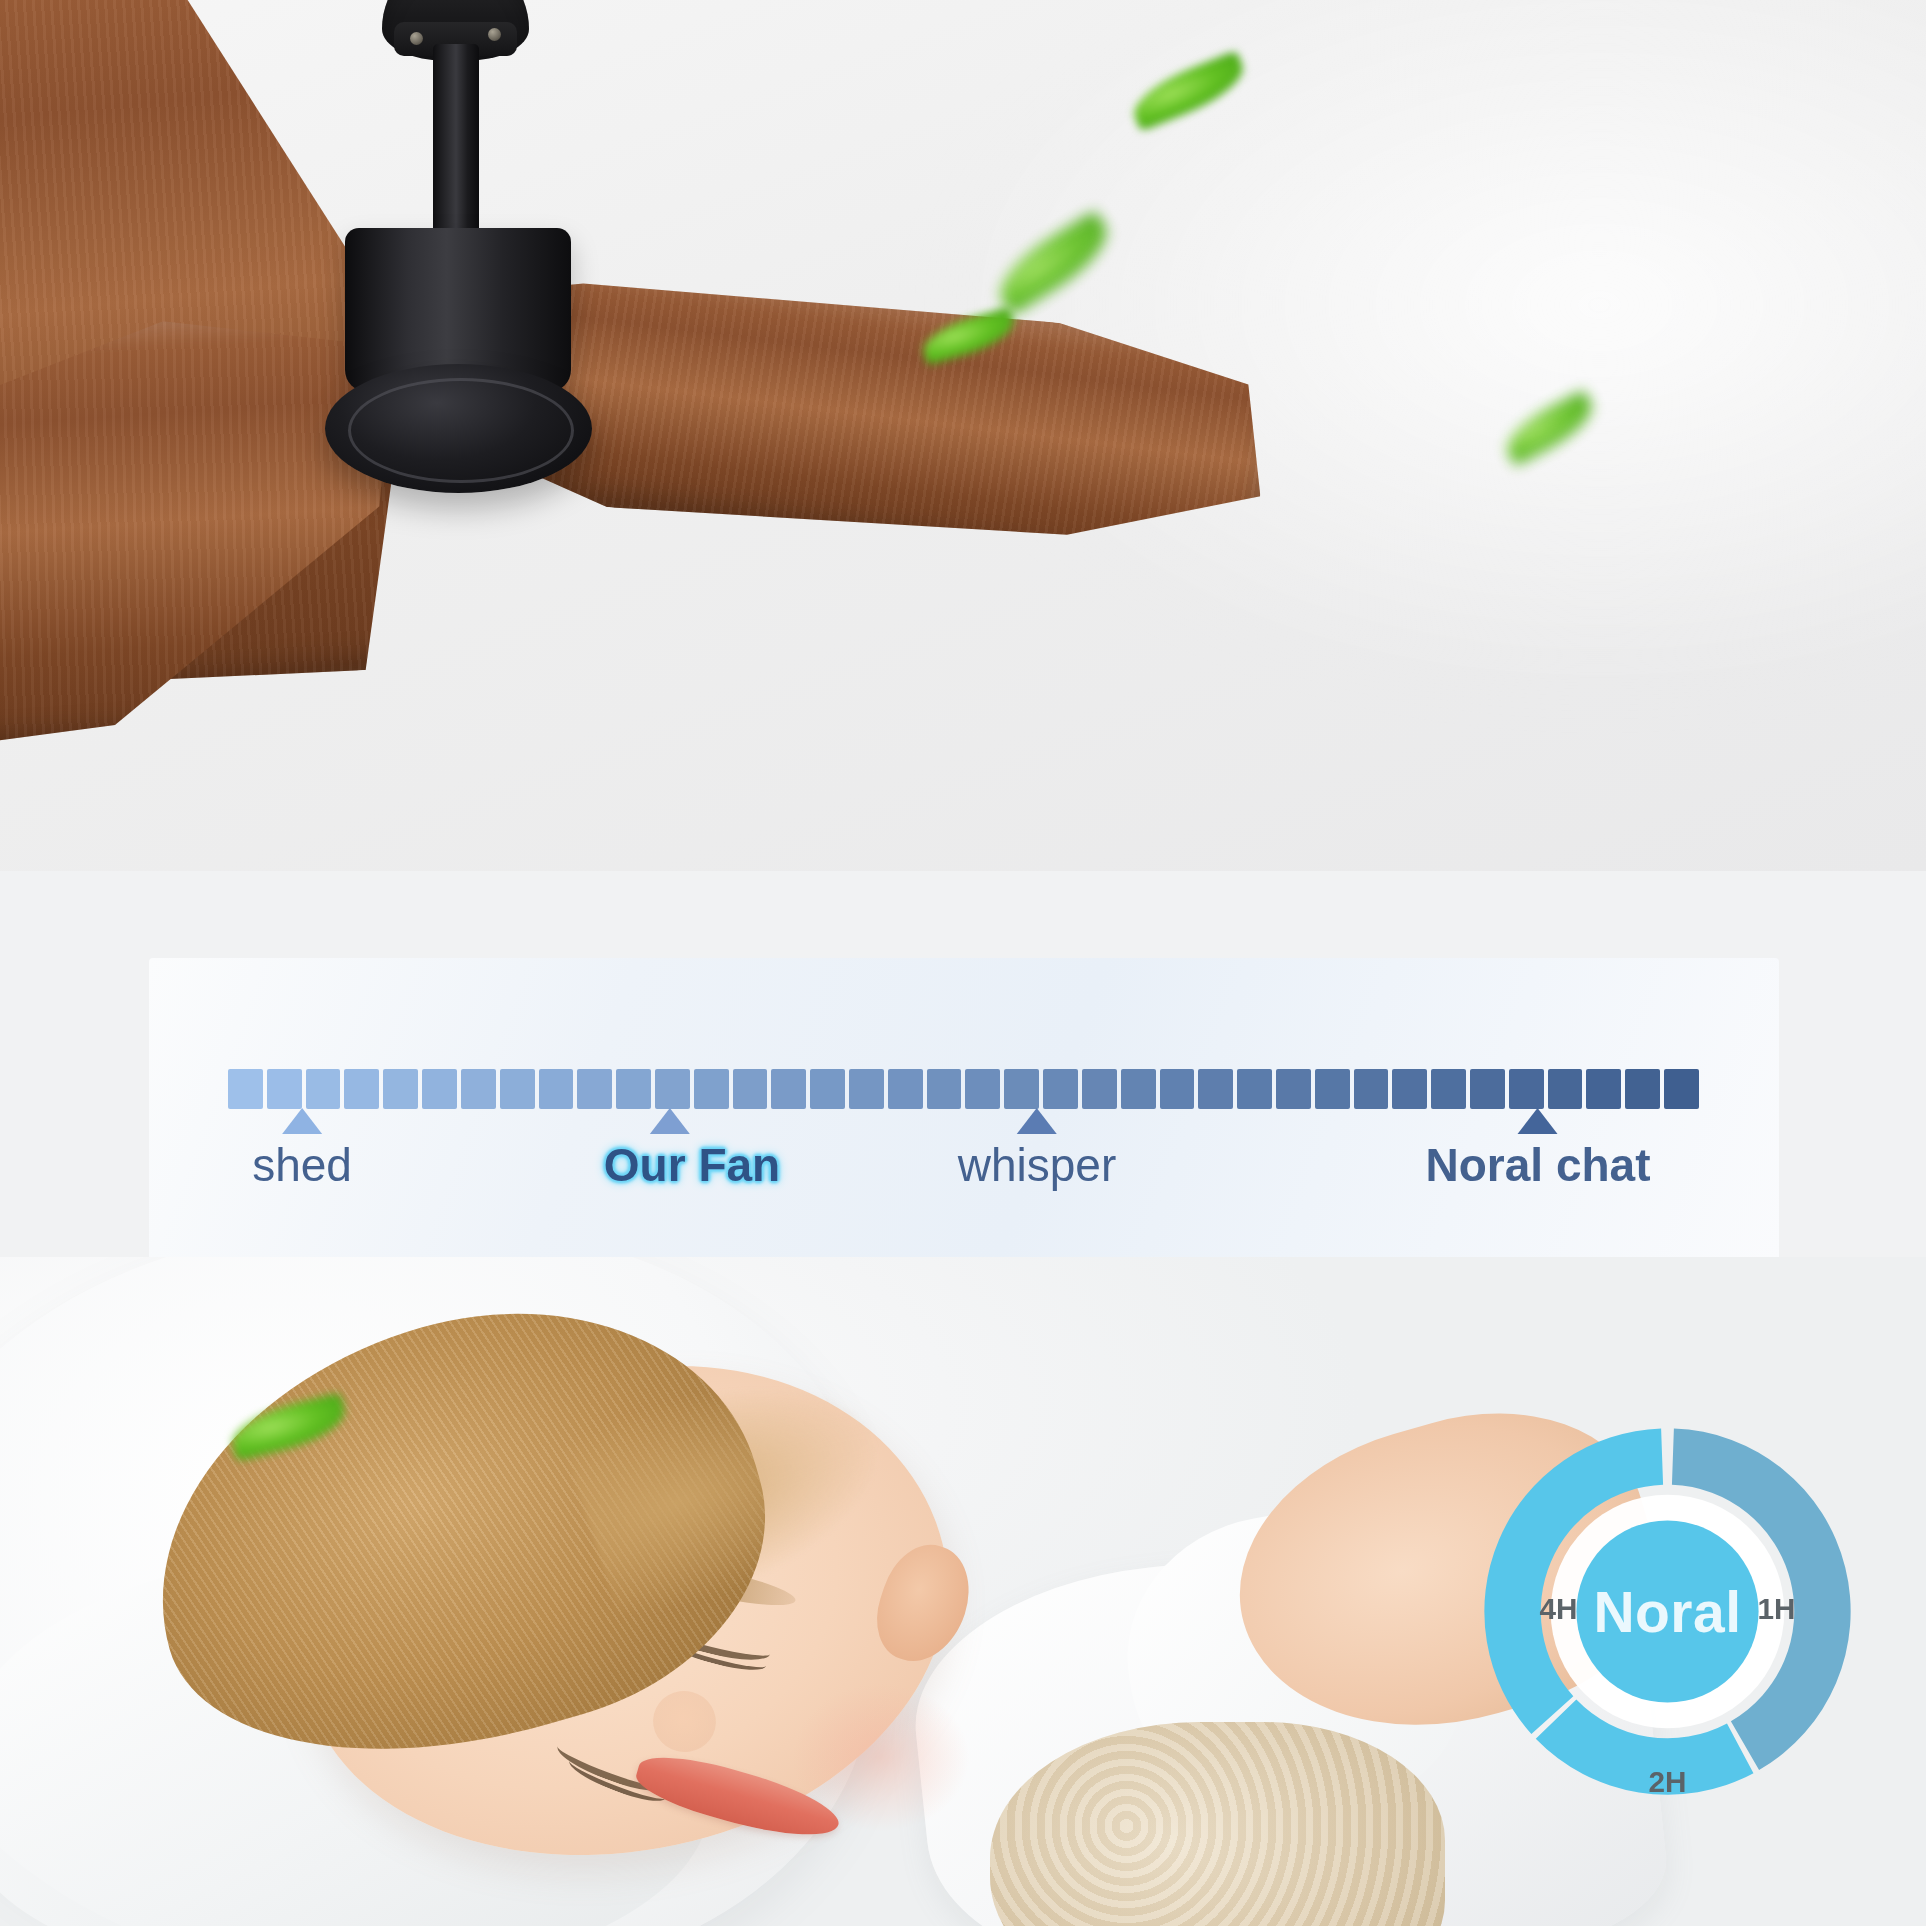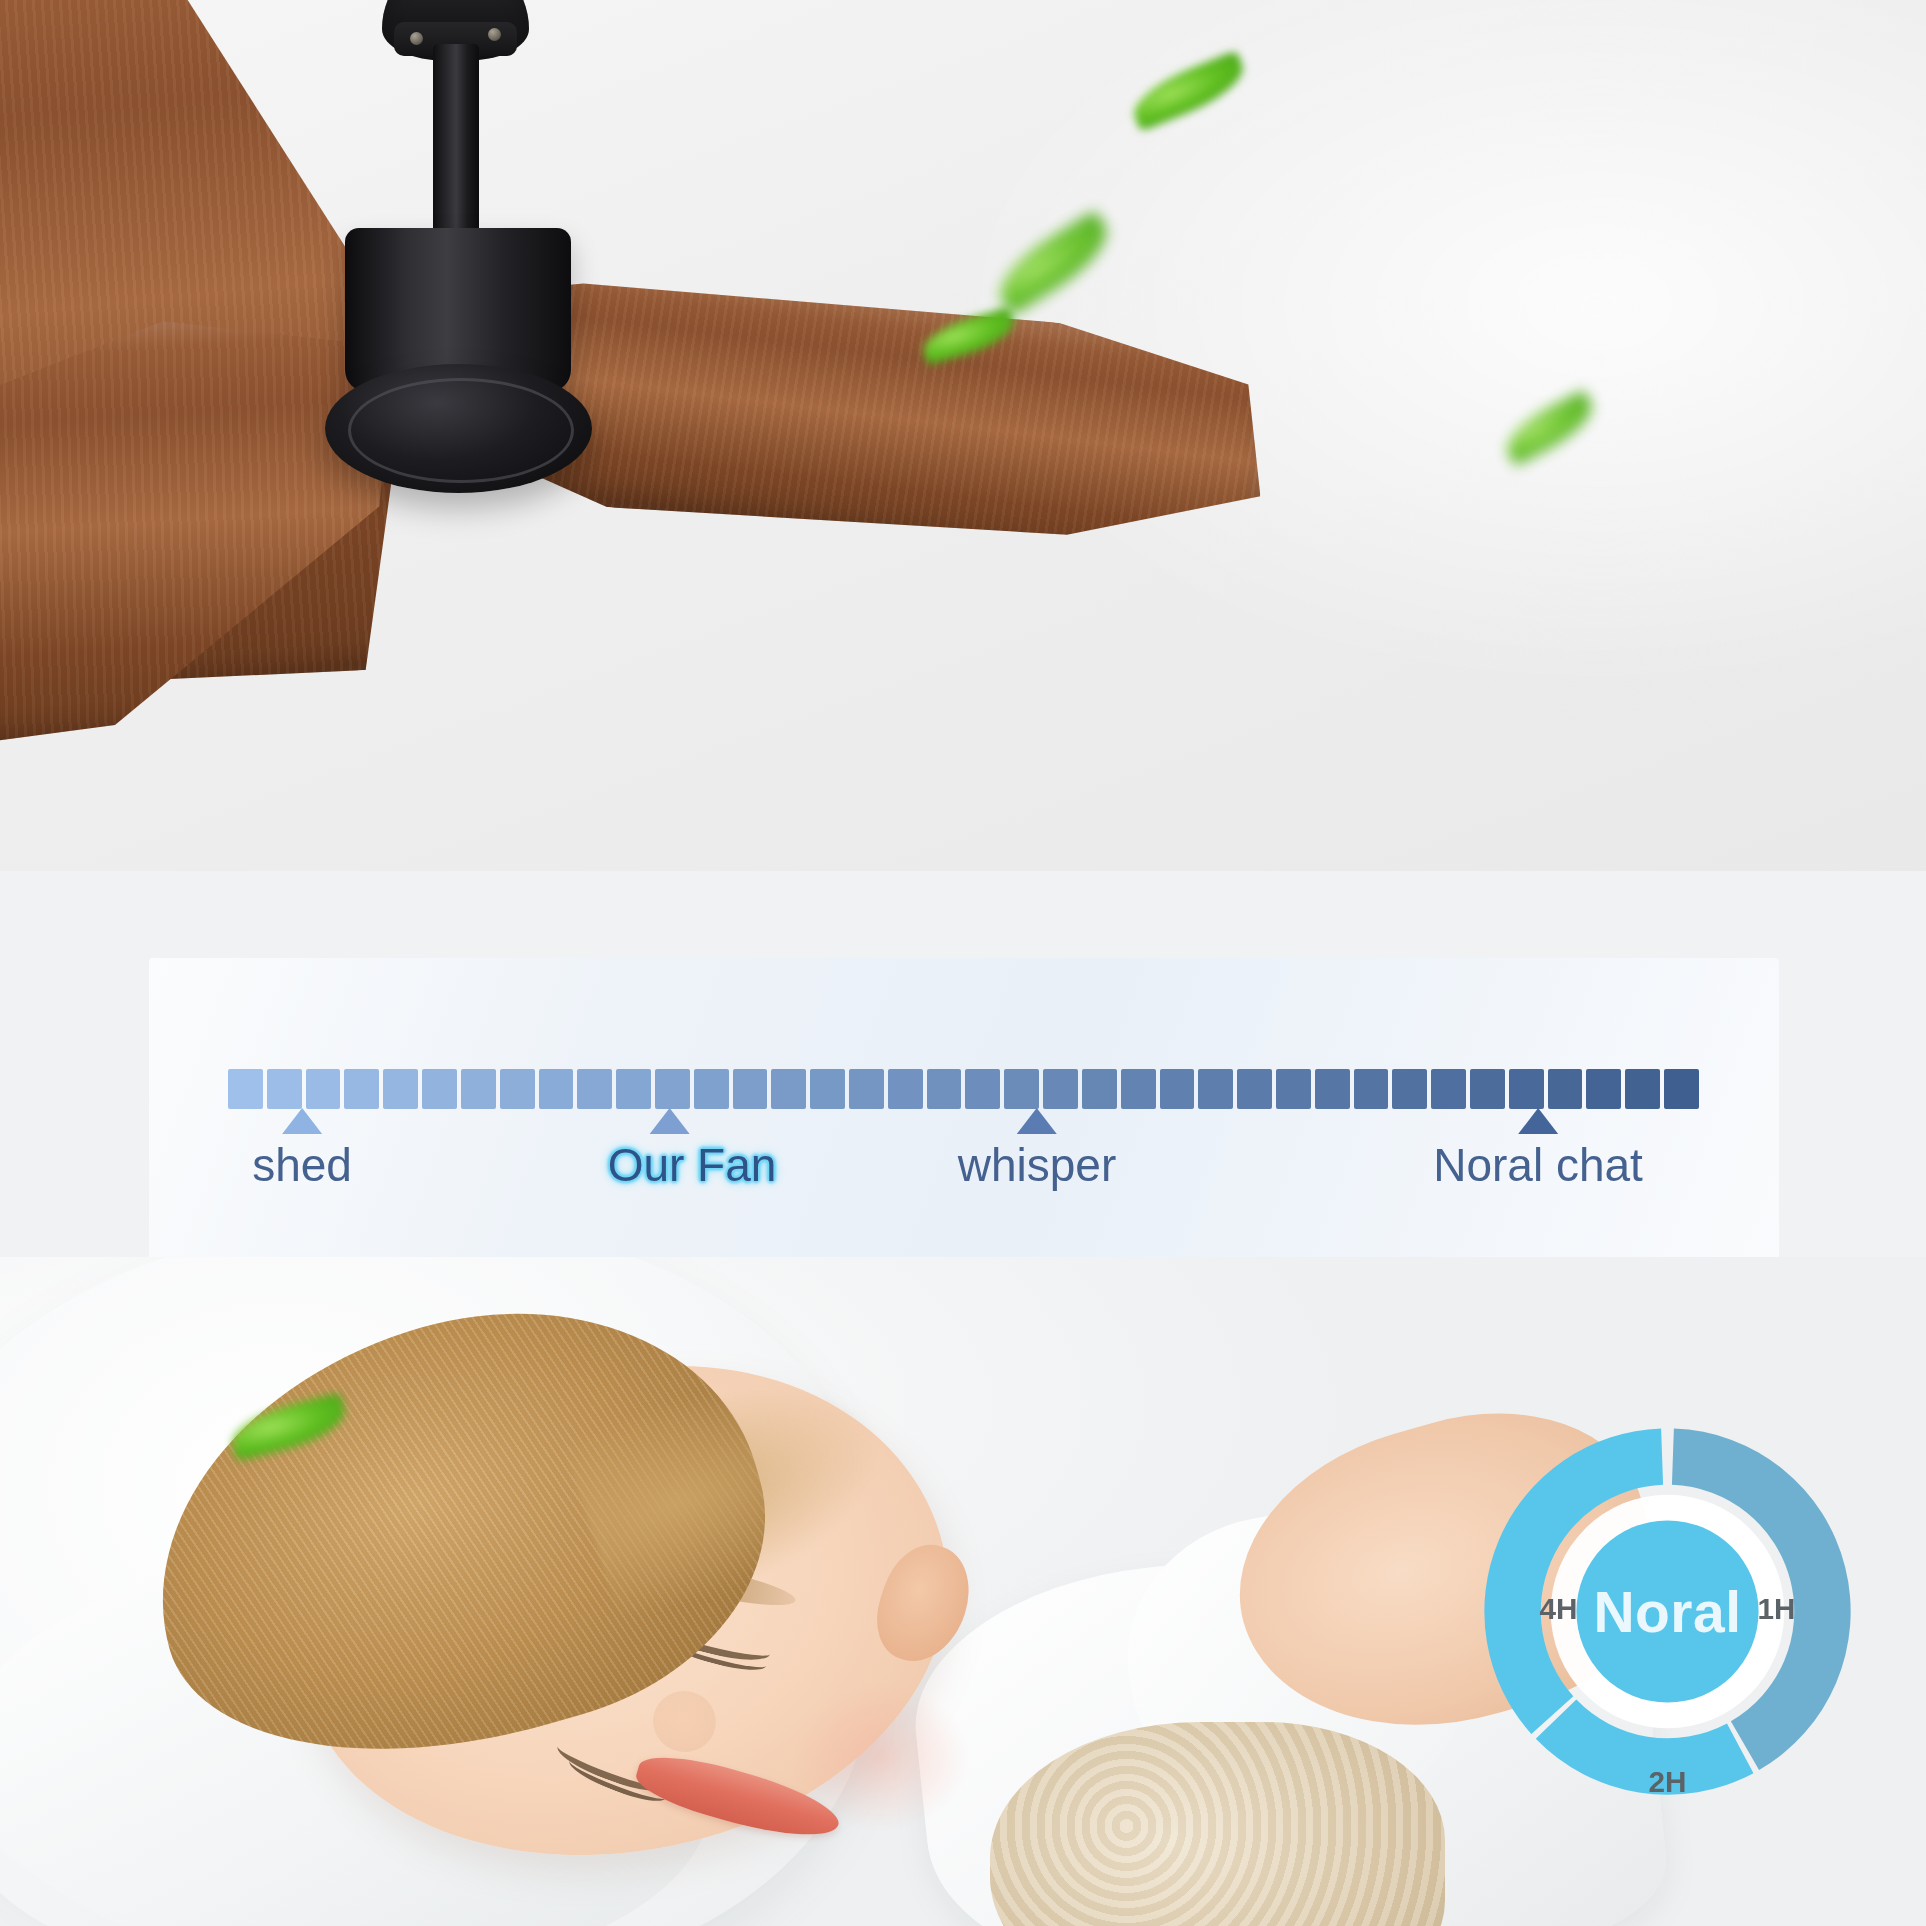--- a/index.html
+++ b/index.html
@@ -85,21 +85,21 @@
 
   .db-bar{position:absolute;left:79px;top:111px;width:1471px;height:40px;
     display:flex;gap:4px;}
   .db-seg{flex:1 1 auto;height:40px;border-radius:2px;}
 
   .db-markers{position:absolute;left:0;top:150px;width:100%;height:129px;}
   .db-mark{position:absolute;transform:translateX(-50%);text-align:center;white-space:nowrap;}
   .arrow{width:0;height:0;margin:0 auto;border-left:20px solid transparent;
     border-right:20px solid transparent;}
   .mark-label{margin-top:4px;font-size:46px;color:#44618f;}
-  .mark-label.highlight{font-weight:400;color:#2f5386;
+  .mark-label.highlight{font-weight:700;color:#2f5386;
     text-shadow:
       0 0 2px #6fd6f7, 0 0 4px #6fd6f7, 0 0 7px #6fd6f7,
       2px 0 3px #6fd6f7, -2px 0 3px #6fd6f7,
       0 2px 3px #6fd6f7, 0 -2px 3px #6fd6f7,
       0 0 12px #8fe2fa; padding-left: 44px;}
 
   
   .photo{position:absolute;left:0;top:1257px;width:1927px;height:669px;overflow:hidden;
     background:linear-gradient(180deg,#fafbfc 0%,#f7f8f9 20%,#f4f5f6 100%);}
   .bedding{position:absolute;inset:0;
@@ -268,21 +268,21 @@
             <div class="mark-label">shed</div>
           </div>
           <div class="db-mark" style="left: 521px;">
             <div class="arrow" style="border-bottom: 26px solid rgb(126, 159, 210);"></div>
             <div class="mark-label highlight">Our Fan</div>
           </div>
           <div class="db-mark" style="left: 888px;">
             <div class="arrow" style="border-bottom: 26px solid rgb(91, 124, 179);"></div>
             <div class="mark-label">whisper</div>
           </div>
-          <div class="db-mark" style="left: 1389px;">
+          <div class="db-mark" style="left: 1389px; font-weight: bold;">
             <div class="arrow" style="border-bottom: 26px solid rgb(68, 101, 154);"></div>
             <div class="mark-label">Noral chat</div>
           </div>
         </div>
     </div>
   </div>
 
   <div class="photo">
     <div class="bedding"></div>
     <div class="pillow"></div>

